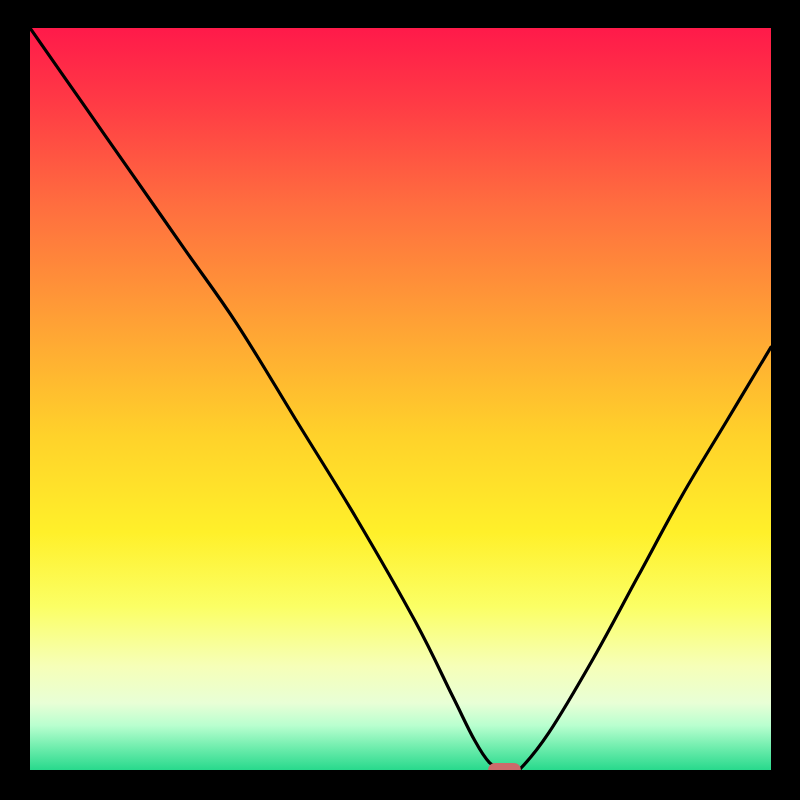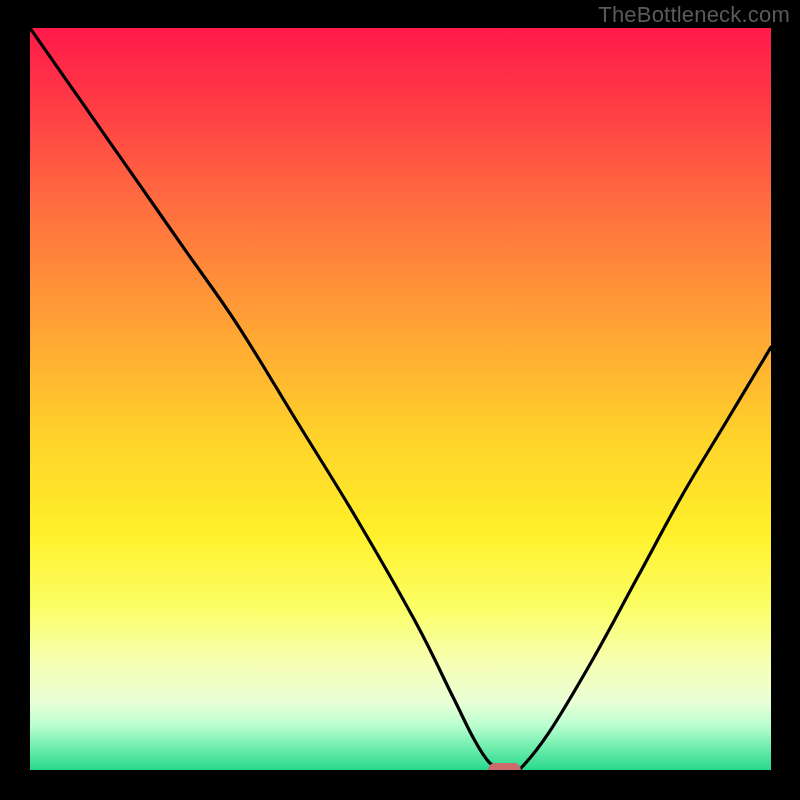--- a/index.html
+++ b/index.html
@@ -65,21 +65,20 @@
     background: #cc6b6b;
     border-radius: 8px;
     z-index: 10;
   }
 </style>
 </head>
 <body>
 
 <div class="frame">
 
-  <div class="watermark">TheBottleneck.com</div>
 
   <div class="plot-area">
     <div class="gradient"></div>
 
     <svg class="curve" viewBox="0 0 741 742" preserveAspectRatio="none">
       <path id="curve-path" d="M 0,0 C 9.3366,13.355999999999987 33.1968,47.487999999999936 51.870000000000005,74.19999999999993 C 70.54320000000001,100.91199999999992 85.06680000000001,121.68799999999996 103.74000000000001,148.39999999999998 C 122.4132,175.112 136.93679999999998,195.888 155.60999999999999,222.60000000000002 C 174.2832,249.31200000000004 187.473,266.0812 207.48000000000002,296.8 C 227.48700000000002,327.5188 245.4192,358.53440000000006 266.76,393.26000000000005 C 288.1008,427.98560000000003 304.6992,453.6588 326.04,489.71999999999997 C 347.3808,525.7812 367.9806,561.5456 385.32,593.6 C 402.6594,625.6544 411.6996,646.4304 422.36999999999995,667.8 C 433.0403999999999,689.1696 437.9309999999999,700.2996 444.59999999999997,712.32 C 451.269,724.3404 454.08480000000003,729.2376 459.42,734.58 C 464.7552,739.9224 470.2386,740.6644 474.24,742 C 478.2414,743.3356 478.98240000000004,742 481.65000000000003,742 C 484.3176,742 482.391,748.678 489.06,742 C 495.729,735.322 505.36199999999997,724.934 518.6999999999999,704.9 C 532.0379999999999,684.866 547.1544,658.7476 563.16,630.7 C 579.1655999999999,602.6524000000001 591.6144,578.4631999999999 607.62,549.0799999999999 C 623.6256,519.6967999999999 636.0744000000001,495.50759999999997 652.08,467.46 C 668.0856,439.4124 680.5344,419.97200000000004 696.54,393.26000000000005 C 712.5455999999999,366.54800000000006 732.9972,332.41600000000005 741,319.06000000000006" fill="none" stroke="#000" stroke-width="3.2" stroke-linecap="round" stroke-linejoin="round"></path>
     </svg>
 
     <div id="marker" class="marker" style="left: 457.567px; top: 735.322px; width: 33.345px; height: 13.356px; background: rgb(204, 107, 107);"></div>
   </div>

